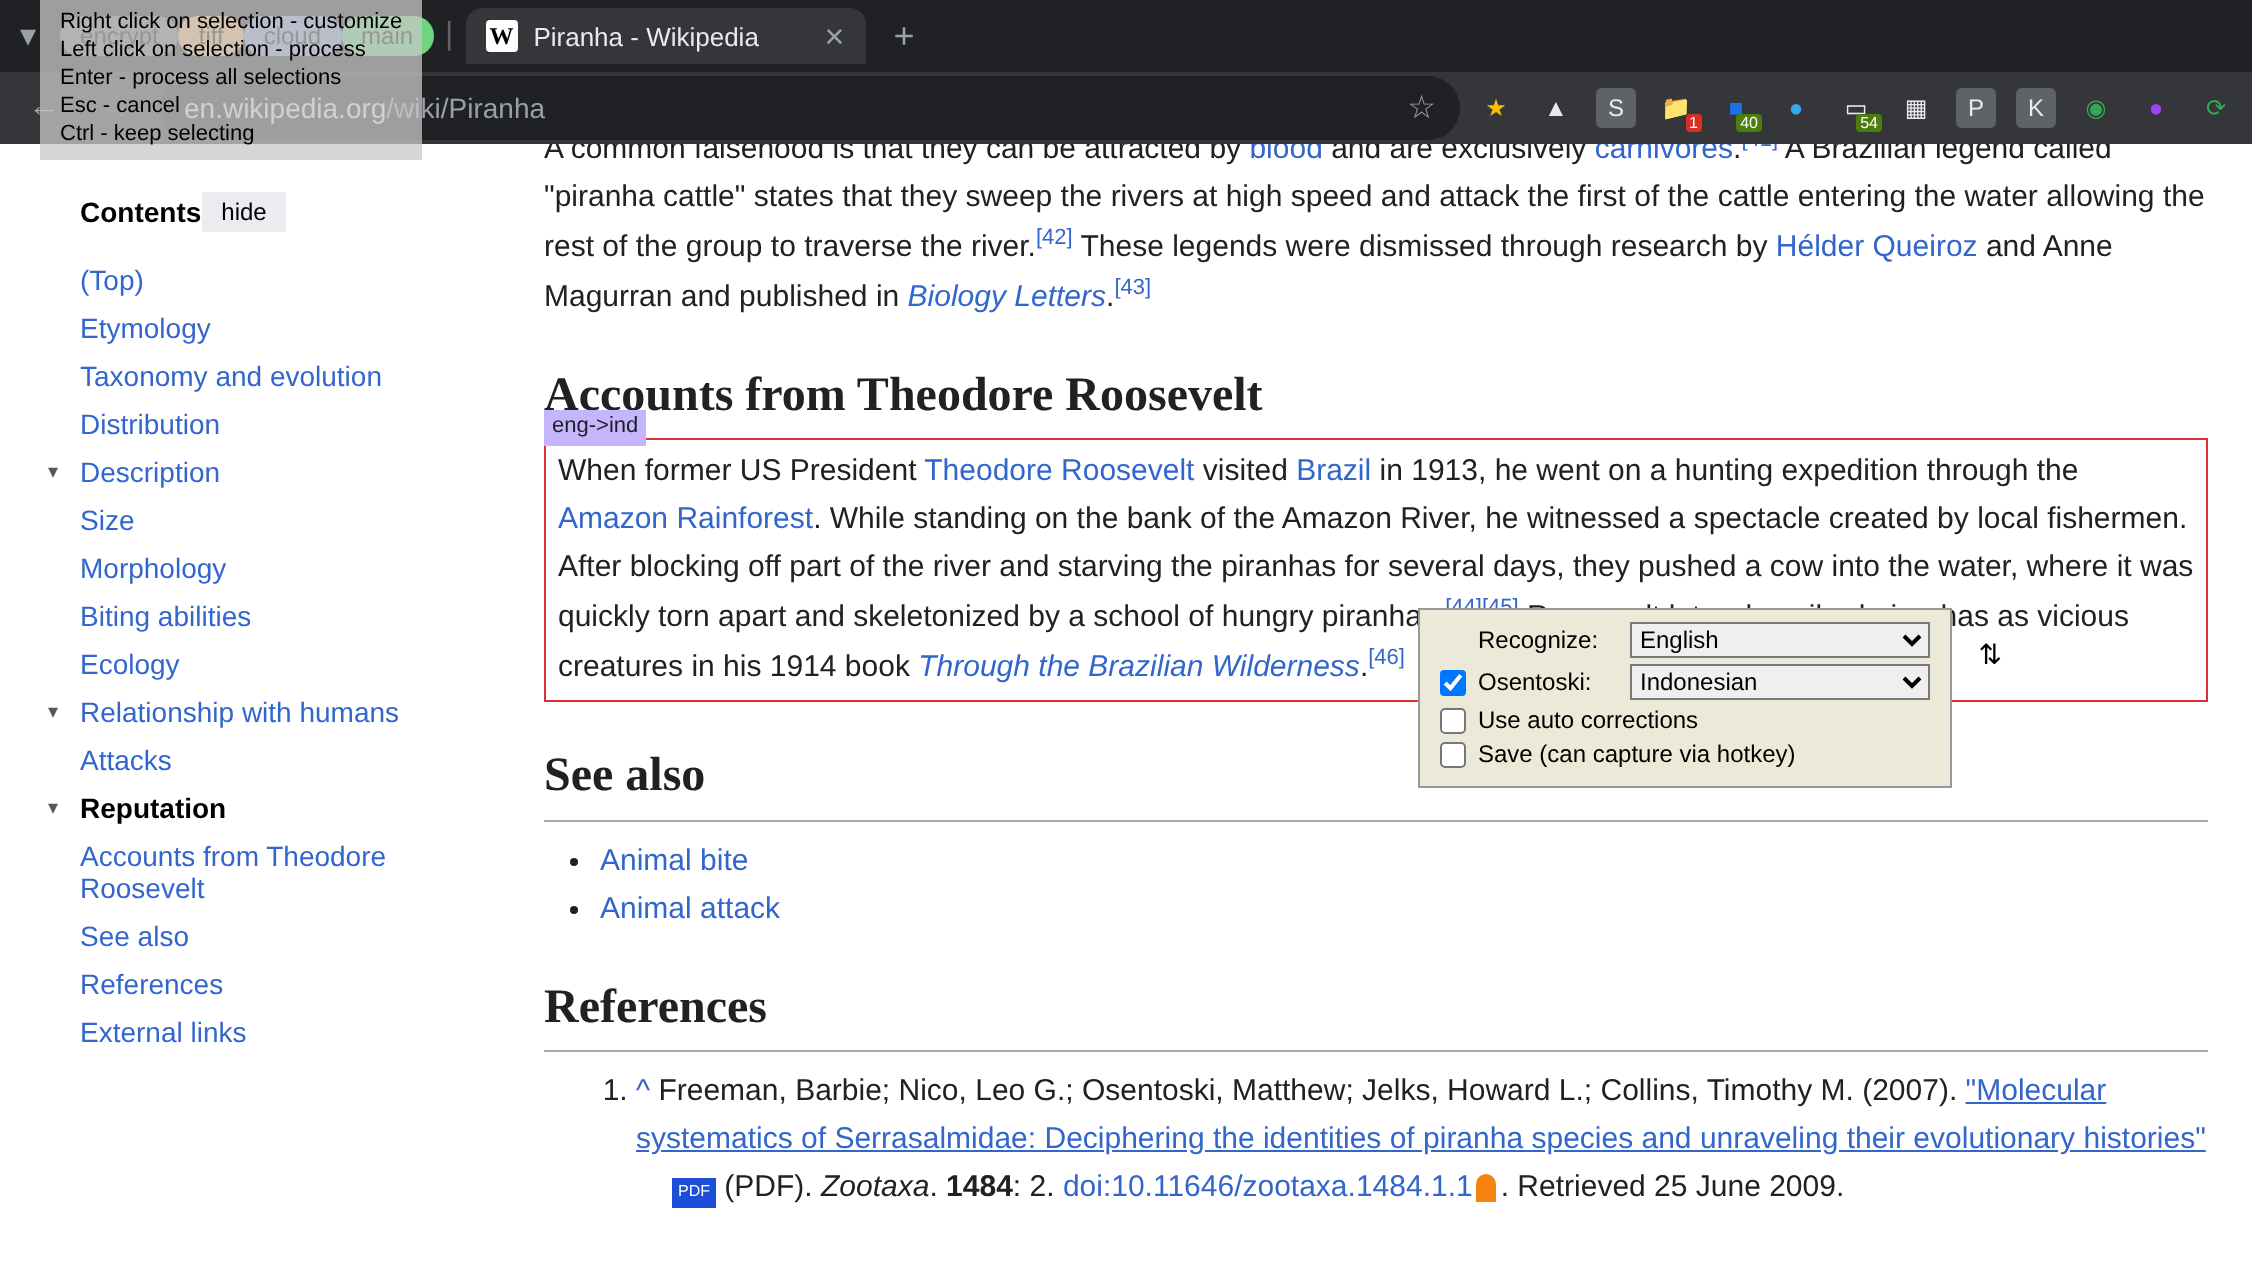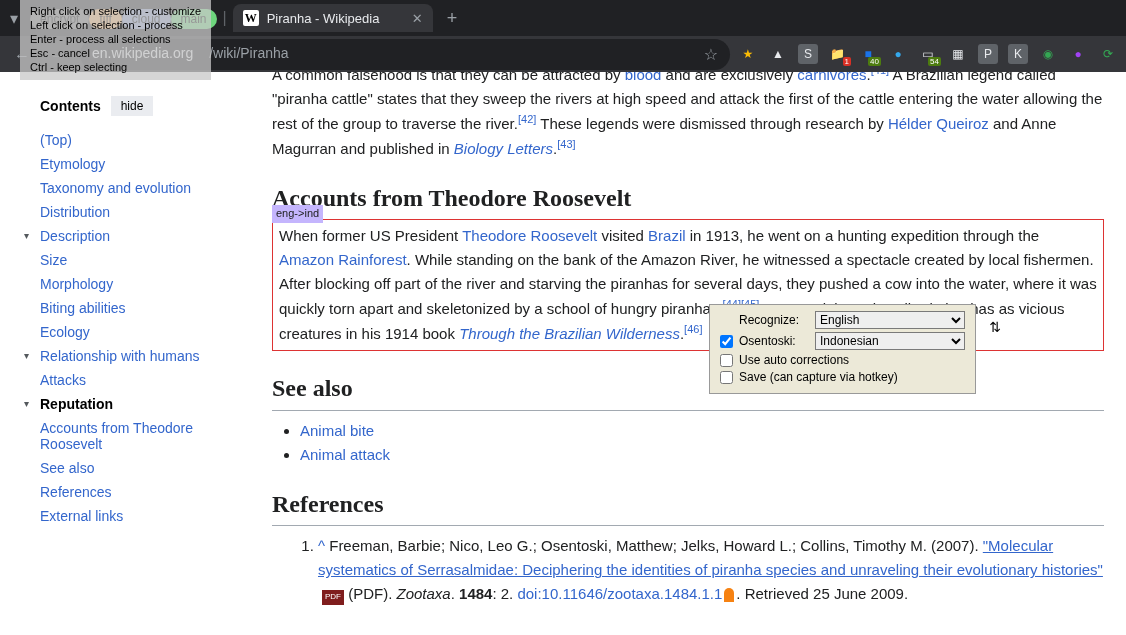--- a/index.html
+++ b/index.html
@@ -5,30 +5,30 @@
 * { margin: 0; padding: 0; box-sizing: border-box; }
 body { font-family: Arial, sans-serif; width: 1126px; height: 635px; overflow: hidden; background: #fff; }
 .browser-chrome { background: #202124; }
 .tab-bar { display: flex; align-items: center; height: 36px; padding: 0 4px; gap: 6px; }
 .tab-btn { border-radius: 12px; padding: 3px 10px; font-size: 12px; cursor: pointer; }
 .tab-active { background: #35363a; display: flex; align-items: center; gap: 8px; padding: 6px 10px; border-radius: 8px 8px 0 0; color: #e8eaed; font-size: 13px; min-width: 200px; }
 .tab-close { color: #9aa0a6; cursor: pointer; margin-left: auto; }
 .plus-tab { color: #9aa0a6; font-size: 18px; padding: 0 8px; cursor: pointer; }
 .addr-bar { display: flex; align-items: center; height: 36px; background: #35363a; padding: 0 8px; gap: 8px; position: relative; }
 .nav-arrow { color: #9aa0a6; padding: 4px 6px; font-size: 16px; cursor: pointer; }
-.url-box { flex: 1; background: #202124; border-radius: 16px; padding: 6px 12px; color: #e8eaed; font-size: 14px; display: flex; align-items: flex-start; gap: 16px; }
+.url-box { flex: 1; background: #202124; border-radius: 16px; padding: 6px 12px; color: #e8eaed; font-size: 14px; display: flex; align-items: center; }
 .url-muted { color: #9aa0a6; }
 .star { color: #9aa0a6; margin-left: auto; font-size: 16px; }
 .ext-icons { display: flex; gap: 10px; align-items: center; }
 .ext-icon { width: 20px; height: 20px; display: flex; align-items: center; justify-content: center; font-size: 12px; position: relative; }
 .badge-overlay { position: absolute; bottom: -2px; right: -3px; background: #4d7c0f; color: #fff; font-size: 8px; padding: 0 2px; border-radius: 2px; }
 .tooltip-overlay { position: absolute; top: 0; left: 20px; background: rgba(200,200,200,0.75); color: #000; font-size: 11px; padding: 4px 10px 6px 10px; z-index: 100; text-align: left; line-height: 14px; }
 .content-area { display: flex; height: calc(635px - 72px); overflow: hidden; }
 .sidebar { width: 250px; padding: 24px 18px 18px 40px; }
-.sb-head { display: flex; align-items: center; gap: 10px; margin-bottom: 12px; }
+.sb-head { display: flex; align-items: center; margin-bottom: 12px; }
 .sb-title { font-weight: bold; font-size: 14px; }
 .hide-btn { background: #eaecf0; padding: 3px 10px; font-size: 12px; border: none; cursor: pointer; }
 .toc-list { list-style: none; font-size: 14px; }
 .toc-list li { padding: 4px 0; position: relative; }
 .toc-link { color: #3366cc; text-decoration: none; cursor: pointer; }
 .toc-bold { color: #000; font-weight: bold; }
 .toc-sub { padding-left: 14px; }
 .chev { position: absolute; left: -16px; top: 6px; font-size: 10px; color: #54595d; cursor: pointer; }
 .main { flex: 1; padding: 0 22px 18px 22px; overflow-y: hidden; font-size: 15px; line-height: 1.6; color: #202122; }
 .para { margin-bottom: 8px; }
@@ -38,21 +38,21 @@
 .sel-box { border: 1px solid #d33; padding: 4px 6px; position: relative; }
 .sel-label { position: absolute; top: -15px; left: -1px; background: #c4b5fd; font-size: 11px; padding: 0 4px; }
 .xlate-panel { position: absolute; right: 150px; top: 304px; background: #ece9d8; border: 1px solid #999; padding: 6px 10px; font-size: 12px; font-family: 'Segoe UI', sans-serif; z-index: 50; }
 .xlate-row { display: flex; align-items: center; gap: 6px; margin-bottom: 3px; }
 .xlate-row label { width: 70px; }
 .xlate-row select { width: 150px; font-size: 12px; border: 1px solid #7a7a7a; }
 .swap { position: absolute; right: -26px; top: 14px; font-size: 14px; cursor: pointer; }
 .ul-list { list-style: disc; padding-left: 28px; }
 .ol-list { list-style: decimal; padding-left: 46px; }
 .italic { font-style: italic; }
-.pdf-icon { display: inline-block; background: #7f1d1d; color: #fff; font-size: 8px; padding: 1px 3px; margin-left: 4px; }
+.pdf-icon { display: inline-block; background: #1d4ed8; color: #fff; font-size: 8px; padding: 1px 3px; margin-left: 18px; }
 .oa { display: inline-block; width: 10px; height: 14px; background: #f68212; border-radius: 6px 6px 0 0; margin: 0 2px; vertical-align: middle; }
 .wiki-w { background: #fff; color: #000; width: 16px; height: 16px; display: inline-flex; align-items: center; justify-content: center; font-family: serif; font-weight: bold; font-size: 12px; border-radius: 2px; }
 </style>
 </head>
 <body>
 
 <div class="browser-chrome">
   <div class="tab-bar">
     <span style="color:#9aa0a6;padding:4px 6px">▾</span>
     <span id="pill-container"><span class="tab-btn" style="background: #737373;">encrypt</span><span class="tab-btn" style="background: rgb(247, 178, 103);">tiff</span><span class="tab-btn" style="background: rgb(143, 161, 208);">cloud</span><span class="tab-btn" style="background: rgb(109, 214, 125);">main</span></span>

